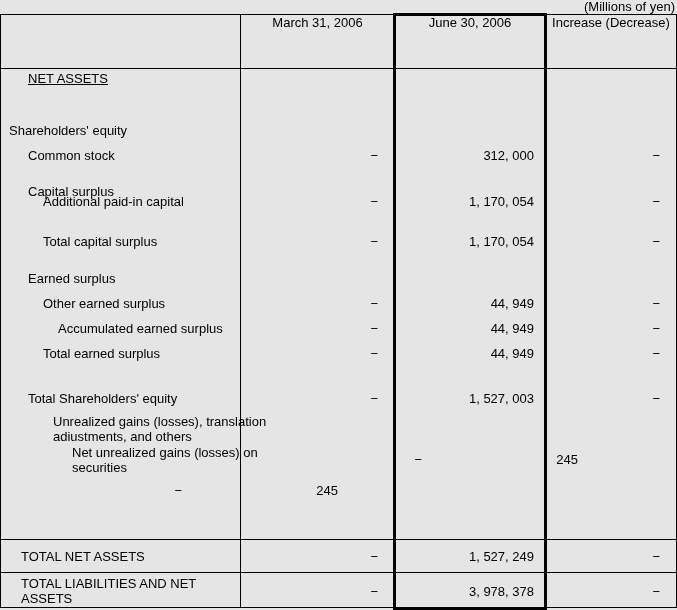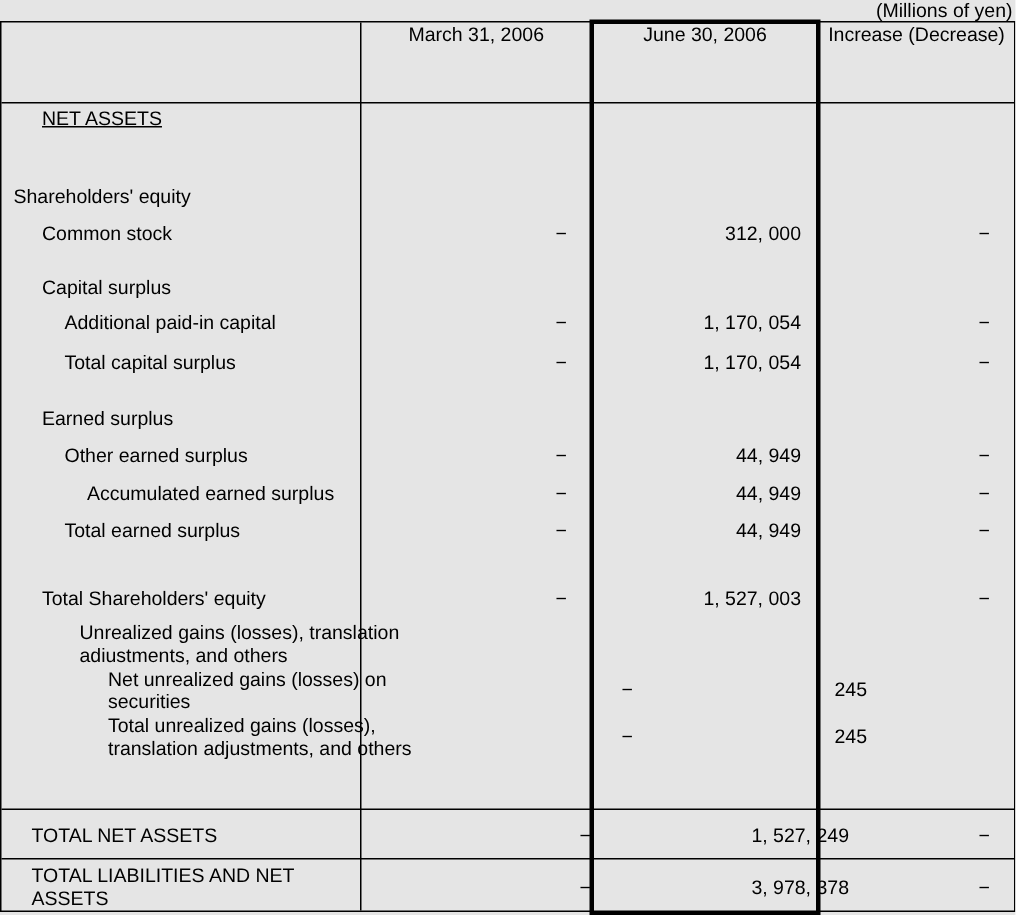--- a/index.html
+++ b/index.html
@@ -27,40 +27,40 @@
   .hrow{
     position:absolute;top:0;left:0;width:675px;height:54px;
     border-bottom:1px solid #000;box-sizing:border-box;
     display:flex;align-items:flex-start;
   }
   .row{
     position:absolute;left:0;width:675px;display:flex;align-items:flex-start;
     line-height:15px;
   }
   .row.two{align-items:center;padding-left:44px;}
-  .row.band{border-top:1px solid #000;box-sizing:border-box;align-items:center;gap:16px;}
+  .row.band{border-top:1px solid #000;box-sizing:border-box;align-items:center;}
   .c{box-sizing:border-box;}
   .c.lab{width:240px;padding-right:6px;}
   .c.mar{width:153px;text-align:right;padding-right:16px;}
   .c.jun{width:152px;text-align:right;padding-right:12px;}
   .c.inc{flex:1;text-align:right;padding-right:16px;}
   .hcell{box-sizing:border-box;text-align:center;}
   .h-lab{width:240px;}
   .h-mar{width:153px;}
   .h-jun{width:152px;}
   .h-inc{flex:1;}
   .i0 .lab{padding-left:8px;}
   .i1 .lab{padding-left:27px;}
   .i2 .lab{padding-left:42px;}
   .i3 .lab{padding-left:57px;}
   .it .lab{padding-left:20px;padding-right:28px;}
   .u .lab span{text-decoration:underline;}
   
   .r0{top:56px;}  .r1{top:108px;} .r2{top:133px;} .r3{top:169px;}
-  .r4{top:192px;} .r5{top:219px;align-items:flex-end;} .r6{top:256px;} .r7{top:281px;}
+  .r4{top:179px;} .r5{top:219px;align-items:flex-end;} .r6{top:256px;} .r7{top:281px;}
   .r8{top:306px;} .r9{top:331px;} .r10{top:376px;}
   .r11{top:399px;height:30px;}
   .r12{top:430px;height:29px;}
   .r13{top:460px;height:31px;}
   .r14{top:524px;height:33px;}
   .r15{top:557px;height:37px;}
 </style>
 </head>
 <body>
 
@@ -164,21 +164,20 @@
     </div>
 
     <div class="row r12 i1 two">
       <div class="c lab">Net unrealized gains (losses) on securities</div>
       <div class="c mar">−</div>
       <div class="c jun">245</div>
       <div class="c inc">−</div>
     </div>
 
     <div class="row r13 i1 two">
-      <div class="c lab">Total unrealized gains (losses), translation adjustments, and others</div>
       <div class="c mar">−</div>
       <div class="c jun">245</div>
       <div class="c inc">−</div>
     </div>
 
     <div class="row r14 it band">
       <div class="c lab">TOTAL NET ASSETS</div>
       <div class="c mar">−</div>
       <div class="c jun">1, 527, 249</div>
       <div class="c inc">−</div>

